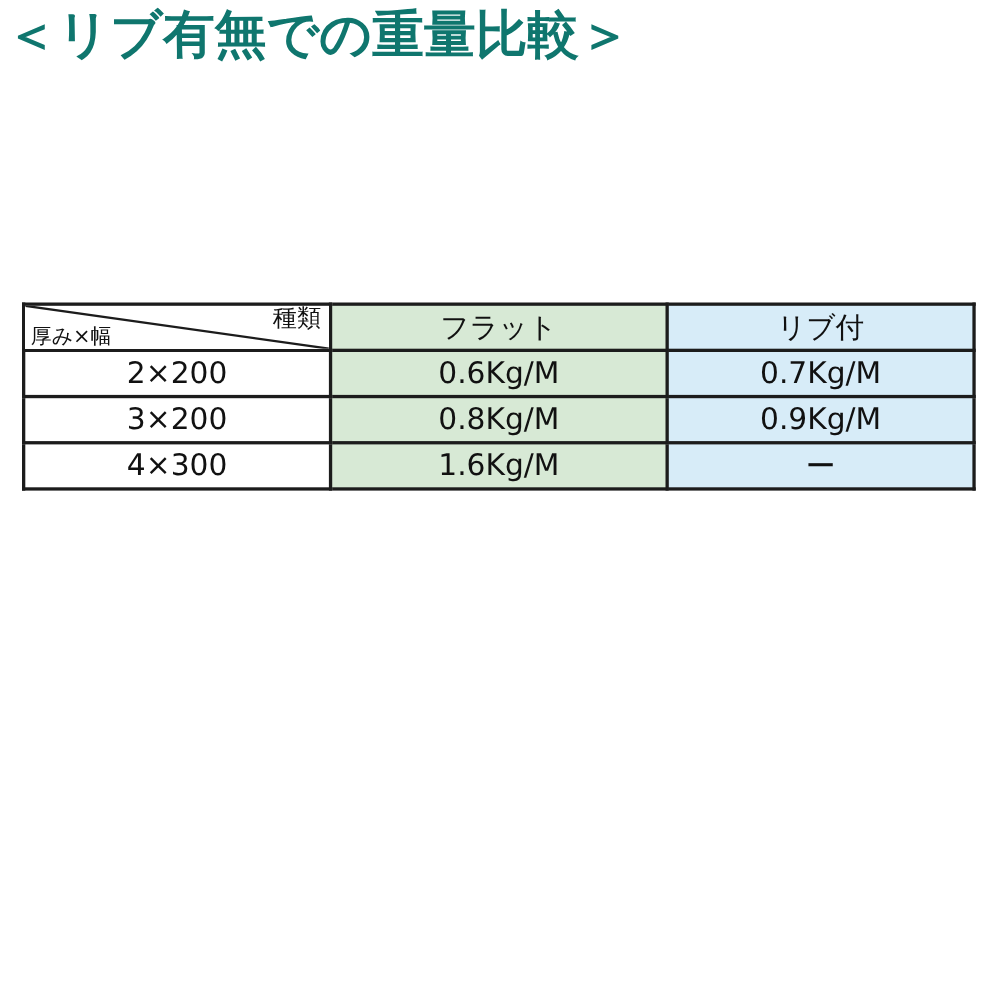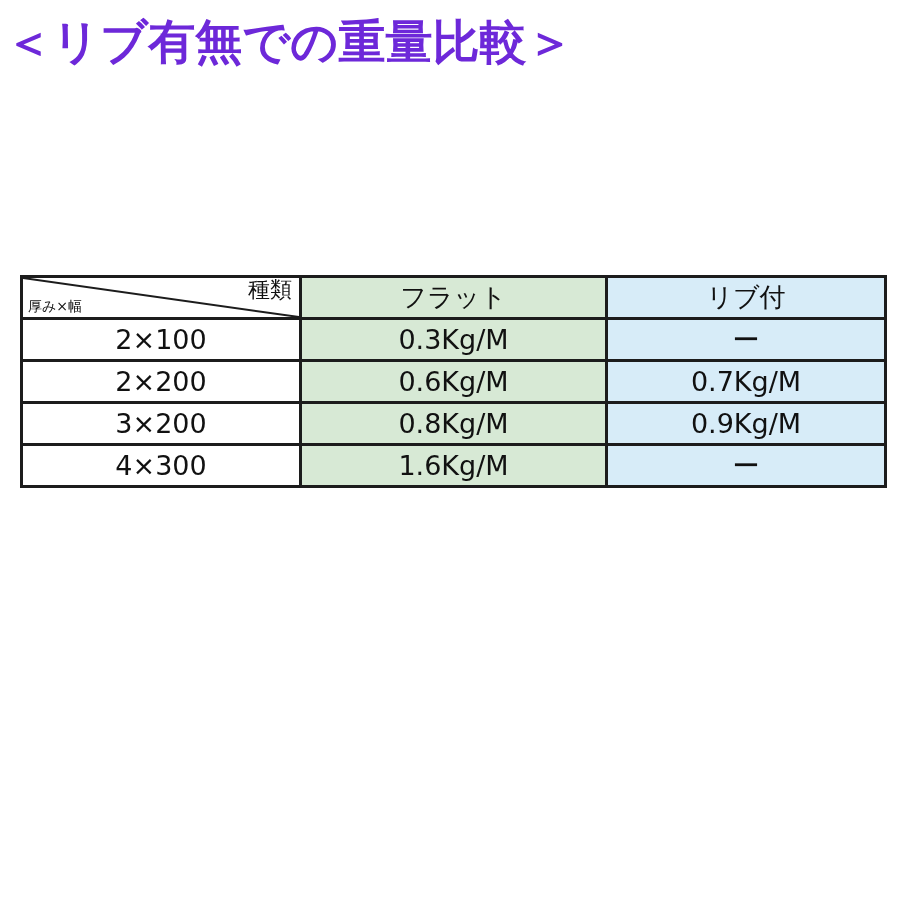--- a/index.html
+++ b/index.html
@@ -18,25 +18,25 @@
     height: 900px;
     background: #ffffff;
     font-family: "DejaVu Sans", "Liberation Sans", sans-serif;
     color: var(--text-color);
     position: relative;
     overflow: hidden;
   }
   .page-title {
     position: absolute;
     left: 5px;
-    top: 11px;
+    top: 0;
     font-size: 47px;
     font-weight: bold;
     letter-spacing: 0px;
-    color: #6d28d9;
+    color: #0f766e;
     white-space: nowrap;
   }
   table.weight-table {
     position: absolute;
     left: 20px;
     top: 275px;
     border-collapse: collapse;
     table-layout: fixed;
   }
   .weight-table th,
@@ -72,21 +72,21 @@
     position: absolute;
     top: 0px;
     right: 7px;
     font-size: 22px;
     line-height: 24px;
   }
   .corner-label-bottom {
     position: absolute;
     bottom: 0px;
     left: 5px;
-    font-size: 14px;
+    font-size: 19px;
     line-height: 22px;
   }
 </style>
 </head>
 <body style="background: rgb(255, 255, 255);">
 
 <div class="page-title">＜リブ有無での重量比較＞</div>
 
 <table class="weight-table">
   <colgroup>
@@ -102,25 +102,20 @@
         </svg>
         <span class="corner-label-top">種類</span>
         <span class="corner-label-bottom">厚み×幅</span>
       </th>
       <th class="flat-bg">フラット</th>
       <th class="rib-bg">リブ付</th>
     </tr>
   </thead>
   <tbody>
     <tr>
-      <td>2×100</td>
-      <td class="flat-bg">0.3Kg/M</td>
-      <td class="rib-bg">ー</td>
-    </tr>
-    <tr>
       <td>2×200</td>
       <td class="flat-bg">0.6Kg/M</td>
       <td class="rib-bg">0.7Kg/M</td>
     </tr>
     <tr>
       <td>3×200</td>
       <td class="flat-bg">0.8Kg/M</td>
       <td class="rib-bg">0.9Kg/M</td>
     </tr>
     <tr>

